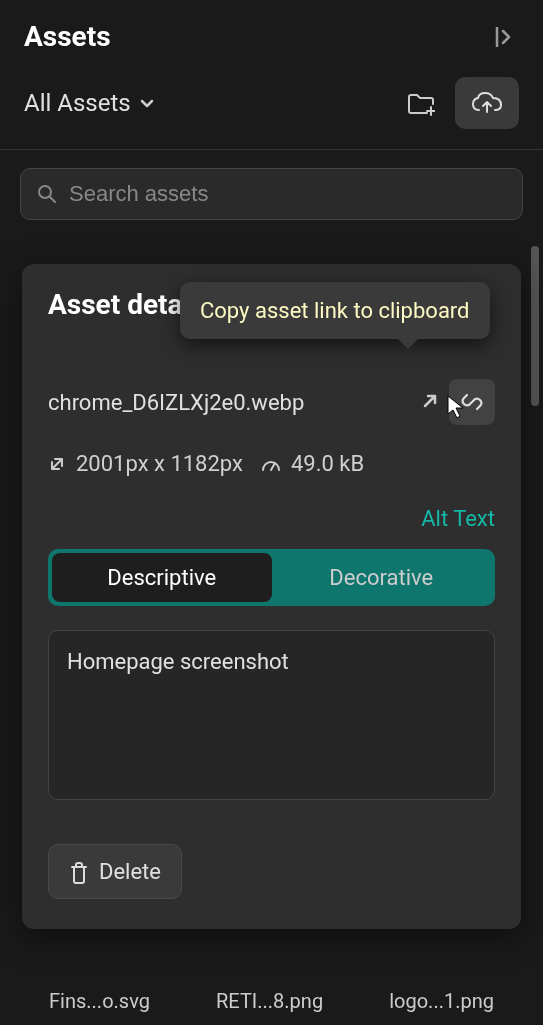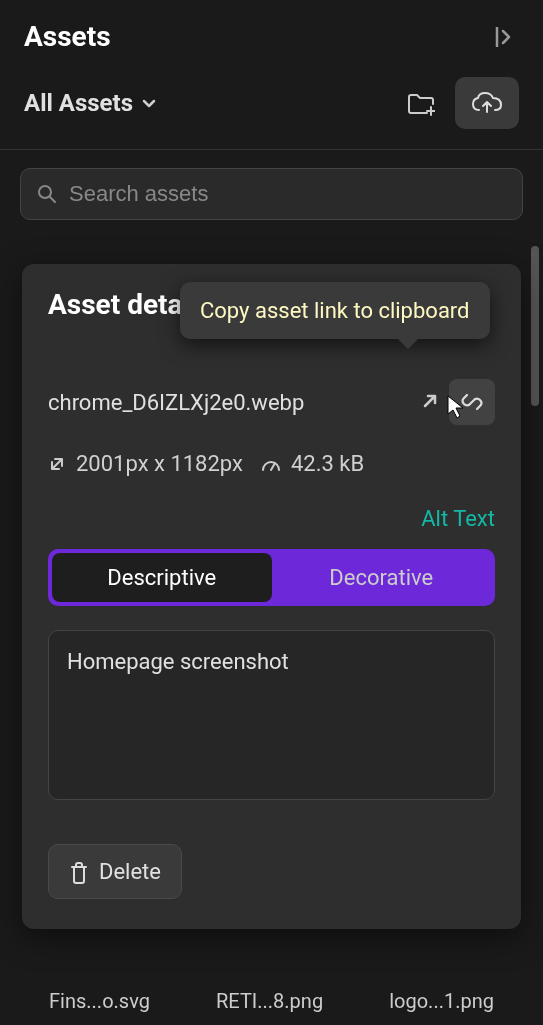--- a/index.html
+++ b/index.html
@@ -38,21 +38,21 @@
       display: flex;
       align-items: center;
       justify-content: space-between;
       padding: 8px 24px 20px 24px;
     }
     .folder-selector {
       display: flex;
       align-items: center;
       gap: 8px;
       font-size: 24px;
-      font-weight: 700;
+      font-weight: 400;
       color: #e0e0e0;
       cursor: pointer;
     }
     .subheader-actions {
       display: flex;
       align-items: center;
       gap: 12px;
     }
     .icon-btn {
       display: flex;
@@ -181,21 +181,21 @@
       gap: 10px;
     }
     .alt-label {
       font-size: 22px;
       color: #14b8a6;
       margin-bottom: 18px;
       text-align: right;
     }
     .tabs {
       display: flex;
-      background: #6d28d9;
+      background: #0f766e;
       border-radius: 10px;
       padding: 4px;
       margin-bottom: 24px;
     }
     .tab {
       flex: 1;
       text-align: center;
       padding: 12px 0;
       font-size: 22px;
       color: #ccc;
@@ -343,21 +343,21 @@
       <svg width="18" height="18" viewBox="0 0 18 18">
         <path d="M4 14 L14 4 M7 4 L14 4 L14 11 M11 14 L4 14 L4 7" stroke="#ccc" stroke-width="2" fill="none" stroke-linecap="round" stroke-linejoin="round"></path>
       </svg>
       <span>2001px x 1182px</span>
     </div>
     <div class="meta-item">
       <svg width="20" height="18" viewBox="0 0 20 18">
         <path d="M2 15 A8 8 0 0 1 18 15" stroke="#ccc" stroke-width="2" fill="none" stroke-linecap="round"></path>
         <line x1="10" y1="15" x2="14" y2="8" stroke="#ccc" stroke-width="2" stroke-linecap="round"></line>
       </svg>
-      <span>42.3 kB</span>
+      <span>49.0 kB</span>
     </div>
   </div>
 
   <div class="alt-label">Alt Text</div>
 
   <div class="tabs">
     <div class="tab active">Descriptive</div>
     <div class="tab">Decorative</div>
   </div>
 

